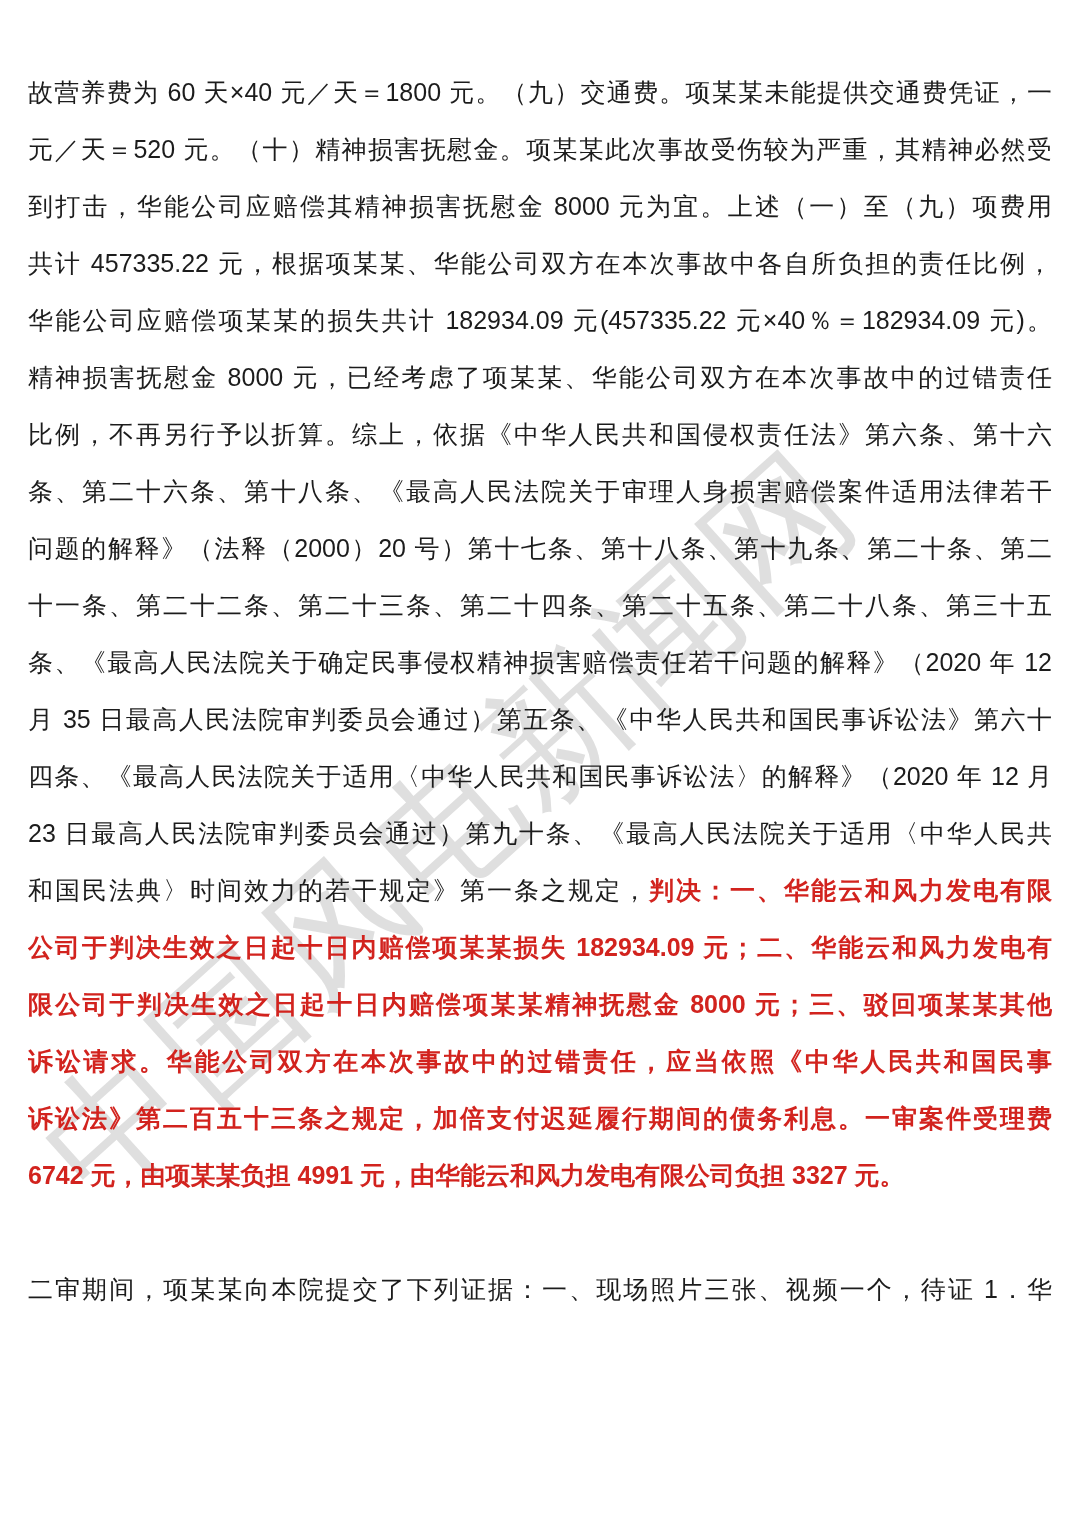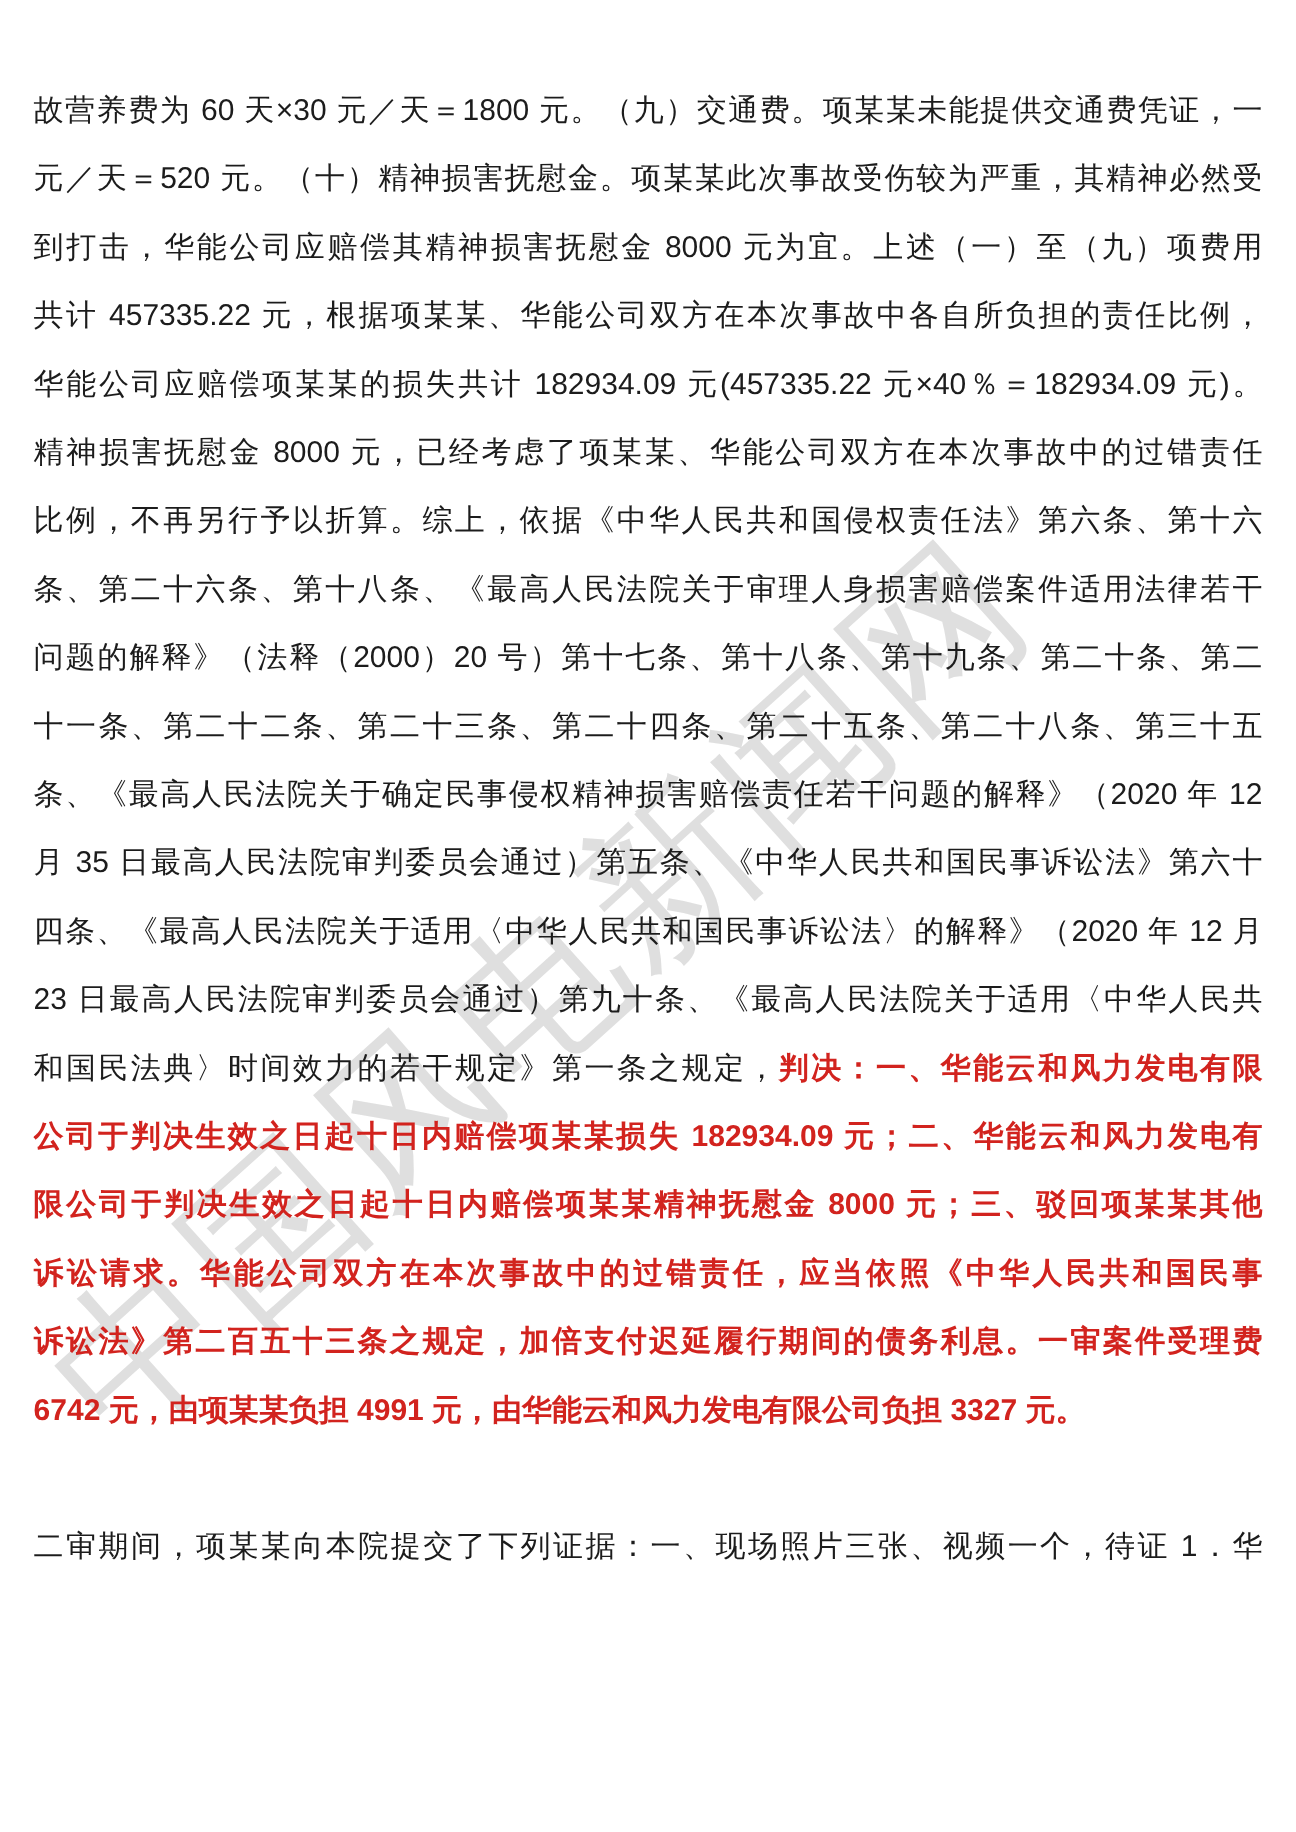--- a/index.html
+++ b/index.html
@@ -59,21 +59,21 @@
   }
   .ink{color:var(--ink);}
   .red{color:var(--red);font-weight:700;}
 </style>
 </head>
 <body>
 
 <div class="page">
   <div class="watermark">中国风电新闻网</div>
   <div class="content">
-      <div class="line"><span class="ink">故营养费为 60 天×30 元／天＝1800 元。（九）交通费。项某某未能提供交通费凭证，一</span></div>
+      <div class="line"><span class="ink">故营养费为 60 天×40 元／天＝1800 元。（九）交通费。项某某未能提供交通费凭证，一</span></div>
       <div class="line"><span class="ink">元／天＝520 元。（十）精神损害抚慰金。项某某此次事故受伤较为严重，其精神必然受</span></div>
       <div class="line"><span class="ink">到打击，华能公司应赔偿其精神损害抚慰金 8000 元为宜。上述（一）至（九）项费用</span></div>
       <div class="line"><span class="ink">共计 457335.22 元，根据项某某、华能公司双方在本次事故中各自所负担的责任比例，</span></div>
       <div class="line"><span class="ink">华能公司应赔偿项某某的损失共计 182934.09 元(457335.22 元×40％＝182934.09 元)。</span></div>
       <div class="line"><span class="ink">精神损害抚慰金 8000 元，已经考虑了项某某、华能公司双方在本次事故中的过错责任</span></div>
       <div class="line"><span class="ink">比例，不再另行予以折算。综上，依据《中华人民共和国侵权责任法》第六条、第十六</span></div>
       <div class="line"><span class="ink">条、第二十六条、第十八条、《最高人民法院关于审理人身损害赔偿案件适用法律若干</span></div>
       <div class="line"><span class="ink">问题的解释》（法释（2000）20 号）第十七条、第十八条、第十九条、第二十条、第二</span></div>
       <div class="line"><span class="ink">十一条、第二十二条、第二十三条、第二十四条、第二十五条、第二十八条、第三十五</span></div>
       <div class="line"><span class="ink">条、《最高人民法院关于确定民事侵权精神损害赔偿责任若干问题的解释》（2020 年 12</span></div>

